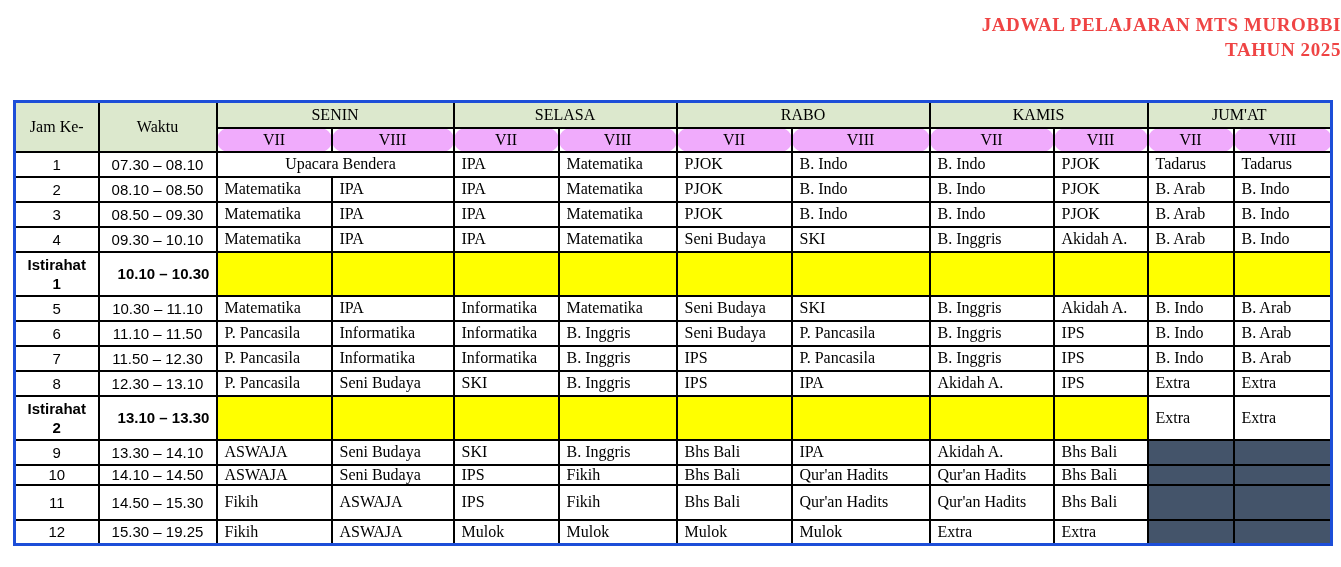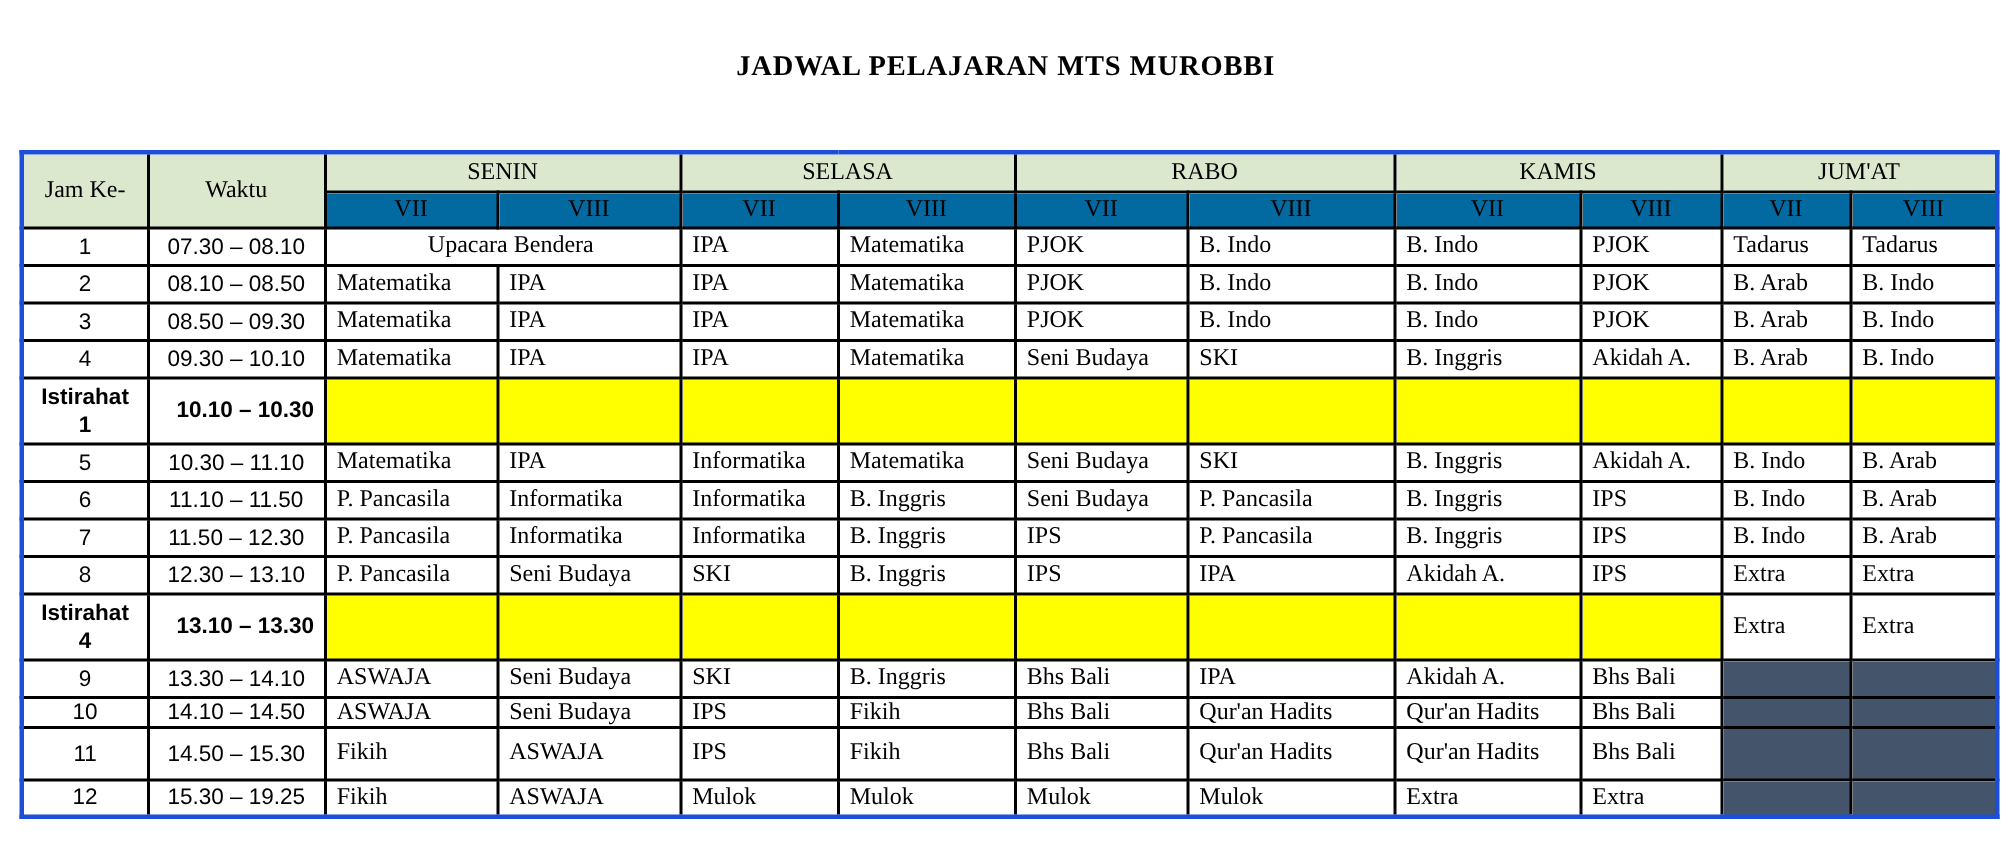--- a/index.html
+++ b/index.html
@@ -4,28 +4,28 @@
 <style>
   * { margin: 0; padding: 0; box-sizing: border-box; }
   html, body { background: #ffffff; }
   body {
     width: 1341px; height: 567px;
     font-family: "Liberation Serif", serif;
     color: #000;
   }
   .page { position: relative; width: 1341px; height: 567px; background: #fff; overflow: hidden; }
   .title {
-    padding-top: 32px;
-    text-align: center;
+    padding-top: 12px;
+    text-align: right;
     font-family: "Liberation Serif", serif;
     font-weight: bold;
     font-size: 19px;
     line-height: 25px;
     letter-spacing: 0.6px;
-    color: #000000;
+    color: #ef4444;
   }
   table.schedule {
     position: absolute;
     left: 13px; top: 100px;
     border-collapse: collapse;
     table-layout: fixed;
     border: 3px solid #1d4ed8;
   }
   .schedule th, .schedule td {
     border: 2px solid #000;
@@ -34,21 +34,21 @@
     vertical-align: middle;
     overflow: hidden;
     white-space: nowrap;
     padding: 0;
   }
   .schedule th.day, .schedule th.corner {
     background: var(--green, #dce8cd);
     text-align: center;
     font-family: "Liberation Serif", serif;
   }
-  .schedule th.cls { background: #0369a1; text-align: center; }
+  .schedule th.cls { background: #f0abfc; text-align: center; border-radius: 12px; }
   td.jam {
     font-family: "Liberation Sans", sans-serif;
     font-size: 15px;
     text-align: center;
   }
   td.waktu {
     font-family: "Liberation Sans", sans-serif;
     font-size: 15px;
     text-align: center;
     margin-top: 34px;
@@ -59,20 +59,21 @@
   td.dark { background: var(--dark, #44546a); }
   tr.break td.jam, tr.break td.waktu { font-weight: bold; padding-left: 12px; }
   tr.break td.jam { white-space: normal; padding: 0 8px; line-height: 19px; }
 </style>
 </head>
 <body>
 
 <div class="page">
   <div class="title">
     <div>JADWAL PELAJARAN MTS MUROBBI</div>
+    <div>TAHUN 2025</div>
   </div>
   <table class="schedule" style="width: 1317px;">
     <colgroup>
         <col style="width: 84px;">
         <col style="width: 118px;">
         <col style="width: 115px;">
         <col style="width: 122px;">
         <col style="width: 105px;">
         <col style="width: 118px;">
         <col style="width: 115px;">
@@ -225,21 +226,21 @@
           <td class="subject">SKI</td>
           <td class="subject">B. Inggris</td>
           <td class="subject">IPS</td>
           <td class="subject">IPA</td>
           <td class="subject">Akidah A.</td>
           <td class="subject">IPS</td>
           <td class="subject">Extra</td>
           <td class="subject">Extra</td>
         </tr>
         <tr class="break" style="height: 44px;">
-          <td class="jam">Istirahat 4</td>
+          <td class="jam">Istirahat 2</td>
           <td class="waktu">13.10 – 13.30</td>
           <td class="subject yellow"></td>
           <td class="subject yellow"></td>
           <td class="subject yellow"></td>
           <td class="subject yellow"></td>
           <td class="subject yellow"></td>
           <td class="subject yellow"></td>
           <td class="subject yellow"></td>
           <td class="subject yellow"></td>
           <td class="subject">Extra</td>

